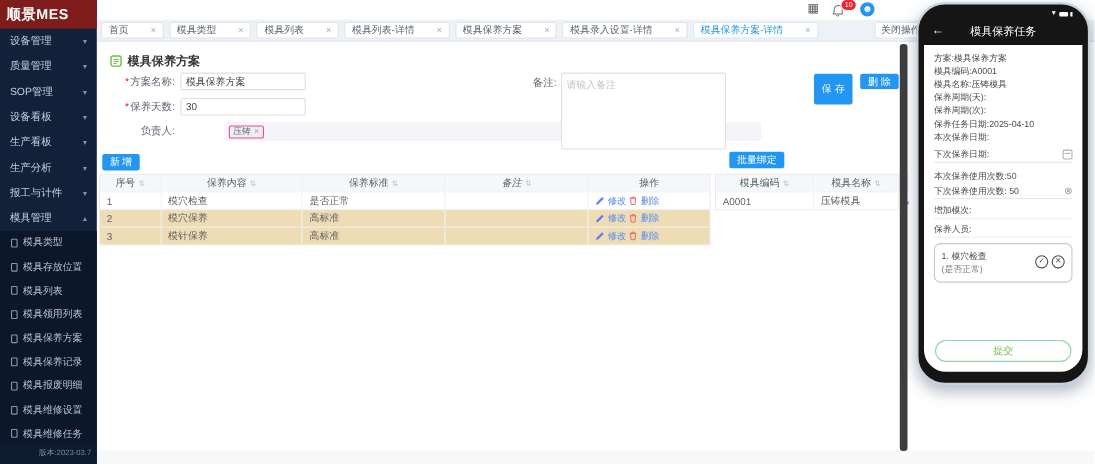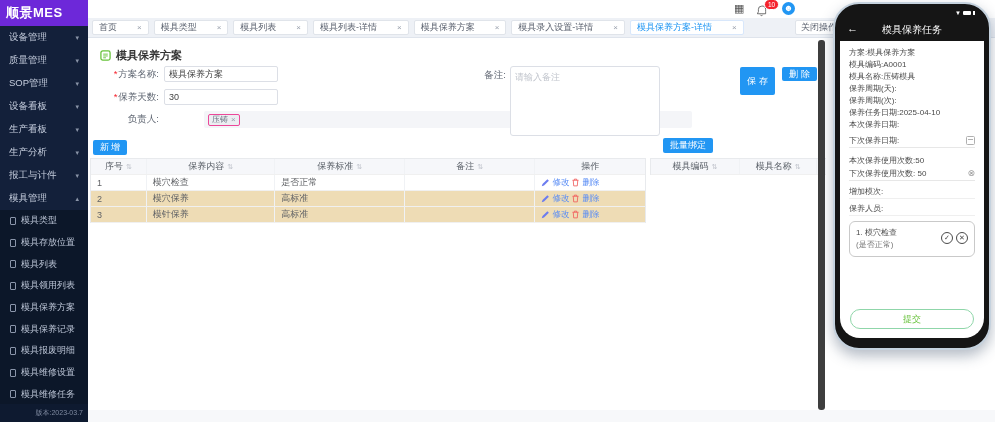--- a/index.html
+++ b/index.html
@@ -1,21 +1,21 @@
 <!DOCTYPE html>
 <html><head>
 <meta charset="utf-8">
 <style>
   * { margin:0; padding:0; box-sizing:border-box; }
   html,body { width:995px; height:422px; }
   body { position:relative; font-family:"Liberation Sans","DejaVu Sans",sans-serif; background:#fff; overflow:hidden; }
 
   
   .sidebar { position:absolute; left:0; top:0; width:88px; height:422px; background:#13203a; z-index:2; }
-  .logo { height:26px; line-height:26px; background:#6d28d9; color:#fff; font-weight:bold; font-size:13px; padding-left:6px; letter-spacing:.5px; white-space:nowrap; }
+  .logo { height:26px; line-height:26px; background:#7f1d1d; color:#fff; font-weight:bold; font-size:13px; padding-left:6px; letter-spacing:.5px; white-space:nowrap; }
   .nav { position:absolute; top:26px; left:0; right:0; }
   .nav-item { height:23px; display:flex; align-items:center; justify-content:space-between; padding:0 9px; color:#c6cede; font-size:9.5px; cursor:pointer; white-space:nowrap; }
   .nav-item .caret { font-size:7px; color:#8a94a8; }
   .subnav { background:#0c1729; }
   .sub-item { height:21.7px; display:flex; align-items:center; padding:0 0 0 10px; color:#bac3d4; font-size:9px; cursor:pointer; white-space:nowrap; }
   .file-ico { width:6px; height:8px; border:1px solid #8b96ab; border-radius:1px; margin-right:5px; flex:none; }
   .version { position:absolute; bottom:0; left:0; width:88px; height:18px; line-height:18px; background:#0e1a30; color:#7f8aa0; font-size:7px; text-align:right; padding-right:5px; white-space:nowrap; }
 
   
   .topbar { position:absolute; left:88px; top:0; width:907px; height:18px; background:#fff; }
@@ -58,21 +58,21 @@
   .tbl { position:absolute; top:120px; font-size:9px; color:#606266; border:1px solid #e8eaed; border-bottom:none; }
   .tbl-1 { left:2px; width:556px; }
   .tbl-2 { left:562px; width:212px; }
   .trow { display:flex; height:16px; align-items:center; border-bottom:1px solid #f0f0f0; background:#fff; }
   .thead { background:#f6f7fa; color:#5a6068; }
   .thead .tcell { justify-content:center; }
   .tcell { height:100%; display:flex; align-items:center; padding:0 6px; border-right:1px solid #f0f2f5; overflow:hidden; white-space:nowrap; }
   .tcell:last-child { border-right:none; }
   .sort { font-size:7px; color:#c0c4cc; margin-left:3px; }
   .hl { background:#eedcb5; }
-  .c1{width:56px;} .c2{width:129px;} .c3{width:130px;} .c4{width:131px;} .c5{width:110px;}
+  .c1{width:56px;} .c2{width:129px;} .c3{width:130px;} .c4{width:131px;font-style:italic;} .c5{width:110px;}
   .m1{width:90px;} .m2{width:78px;} .m3{width:44px;}
   .op { display:flex; align-items:center; gap:2px; }
   .op-link { color:#5a8df5; font-size:8.5px; cursor:pointer; }
   .op svg { display:block; }
 
   .scrollbar { position:absolute; left:818px; top:40px; width:7px; height:370px; background:#3e3e3e; border-radius:3px; z-index:5; }
 
   
   .phone { position:absolute; left:833px; top:2px; width:158px; height:348px; background:#151515; border:2px solid #c5d2de; border-radius:26px; box-shadow:0 6px 14px rgba(40,60,90,.35); z-index:10; }
   .ph-status { position:absolute; top:4px; left:0; right:14px; height:10px; color:#fff; font-size:6px; text-align:right; display:flex; justify-content:flex-end; align-items:center; gap:2px; }
@@ -335,20 +335,29 @@
       <div class="tcell m1">
           <span>模具编码</span>
           <span class="sort">⇅</span>
         </div>
       <div class="tcell m2">
           <span>模具名称</span>
           <span class="sort">⇅</span>
         </div>
       <div class="tcell m3" style="justify-content:center;"></div>
     </div>
+    <div class="trow">
+      <div class="tcell m1">A0001</div>
+      <div class="tcell m2">压铸模具</div>
+      <div class="tcell m3 op">
+        <svg width="9" height="9" viewBox="0 0 12 12">
+            <path d="M8.5 1.5l2 2L4 10l-3 1 1-3z" fill="#6b7cf0"></path>
+          </svg>
+      </div>
+    </div>
   </div>
 </div>
 
 <div class="bottom-strip"></div>
 <div class="scrollbar"></div>
 
 <div class="phone">
   <div class="ph-status">
     <span>▼</span>
     <span class="batt"></span>

